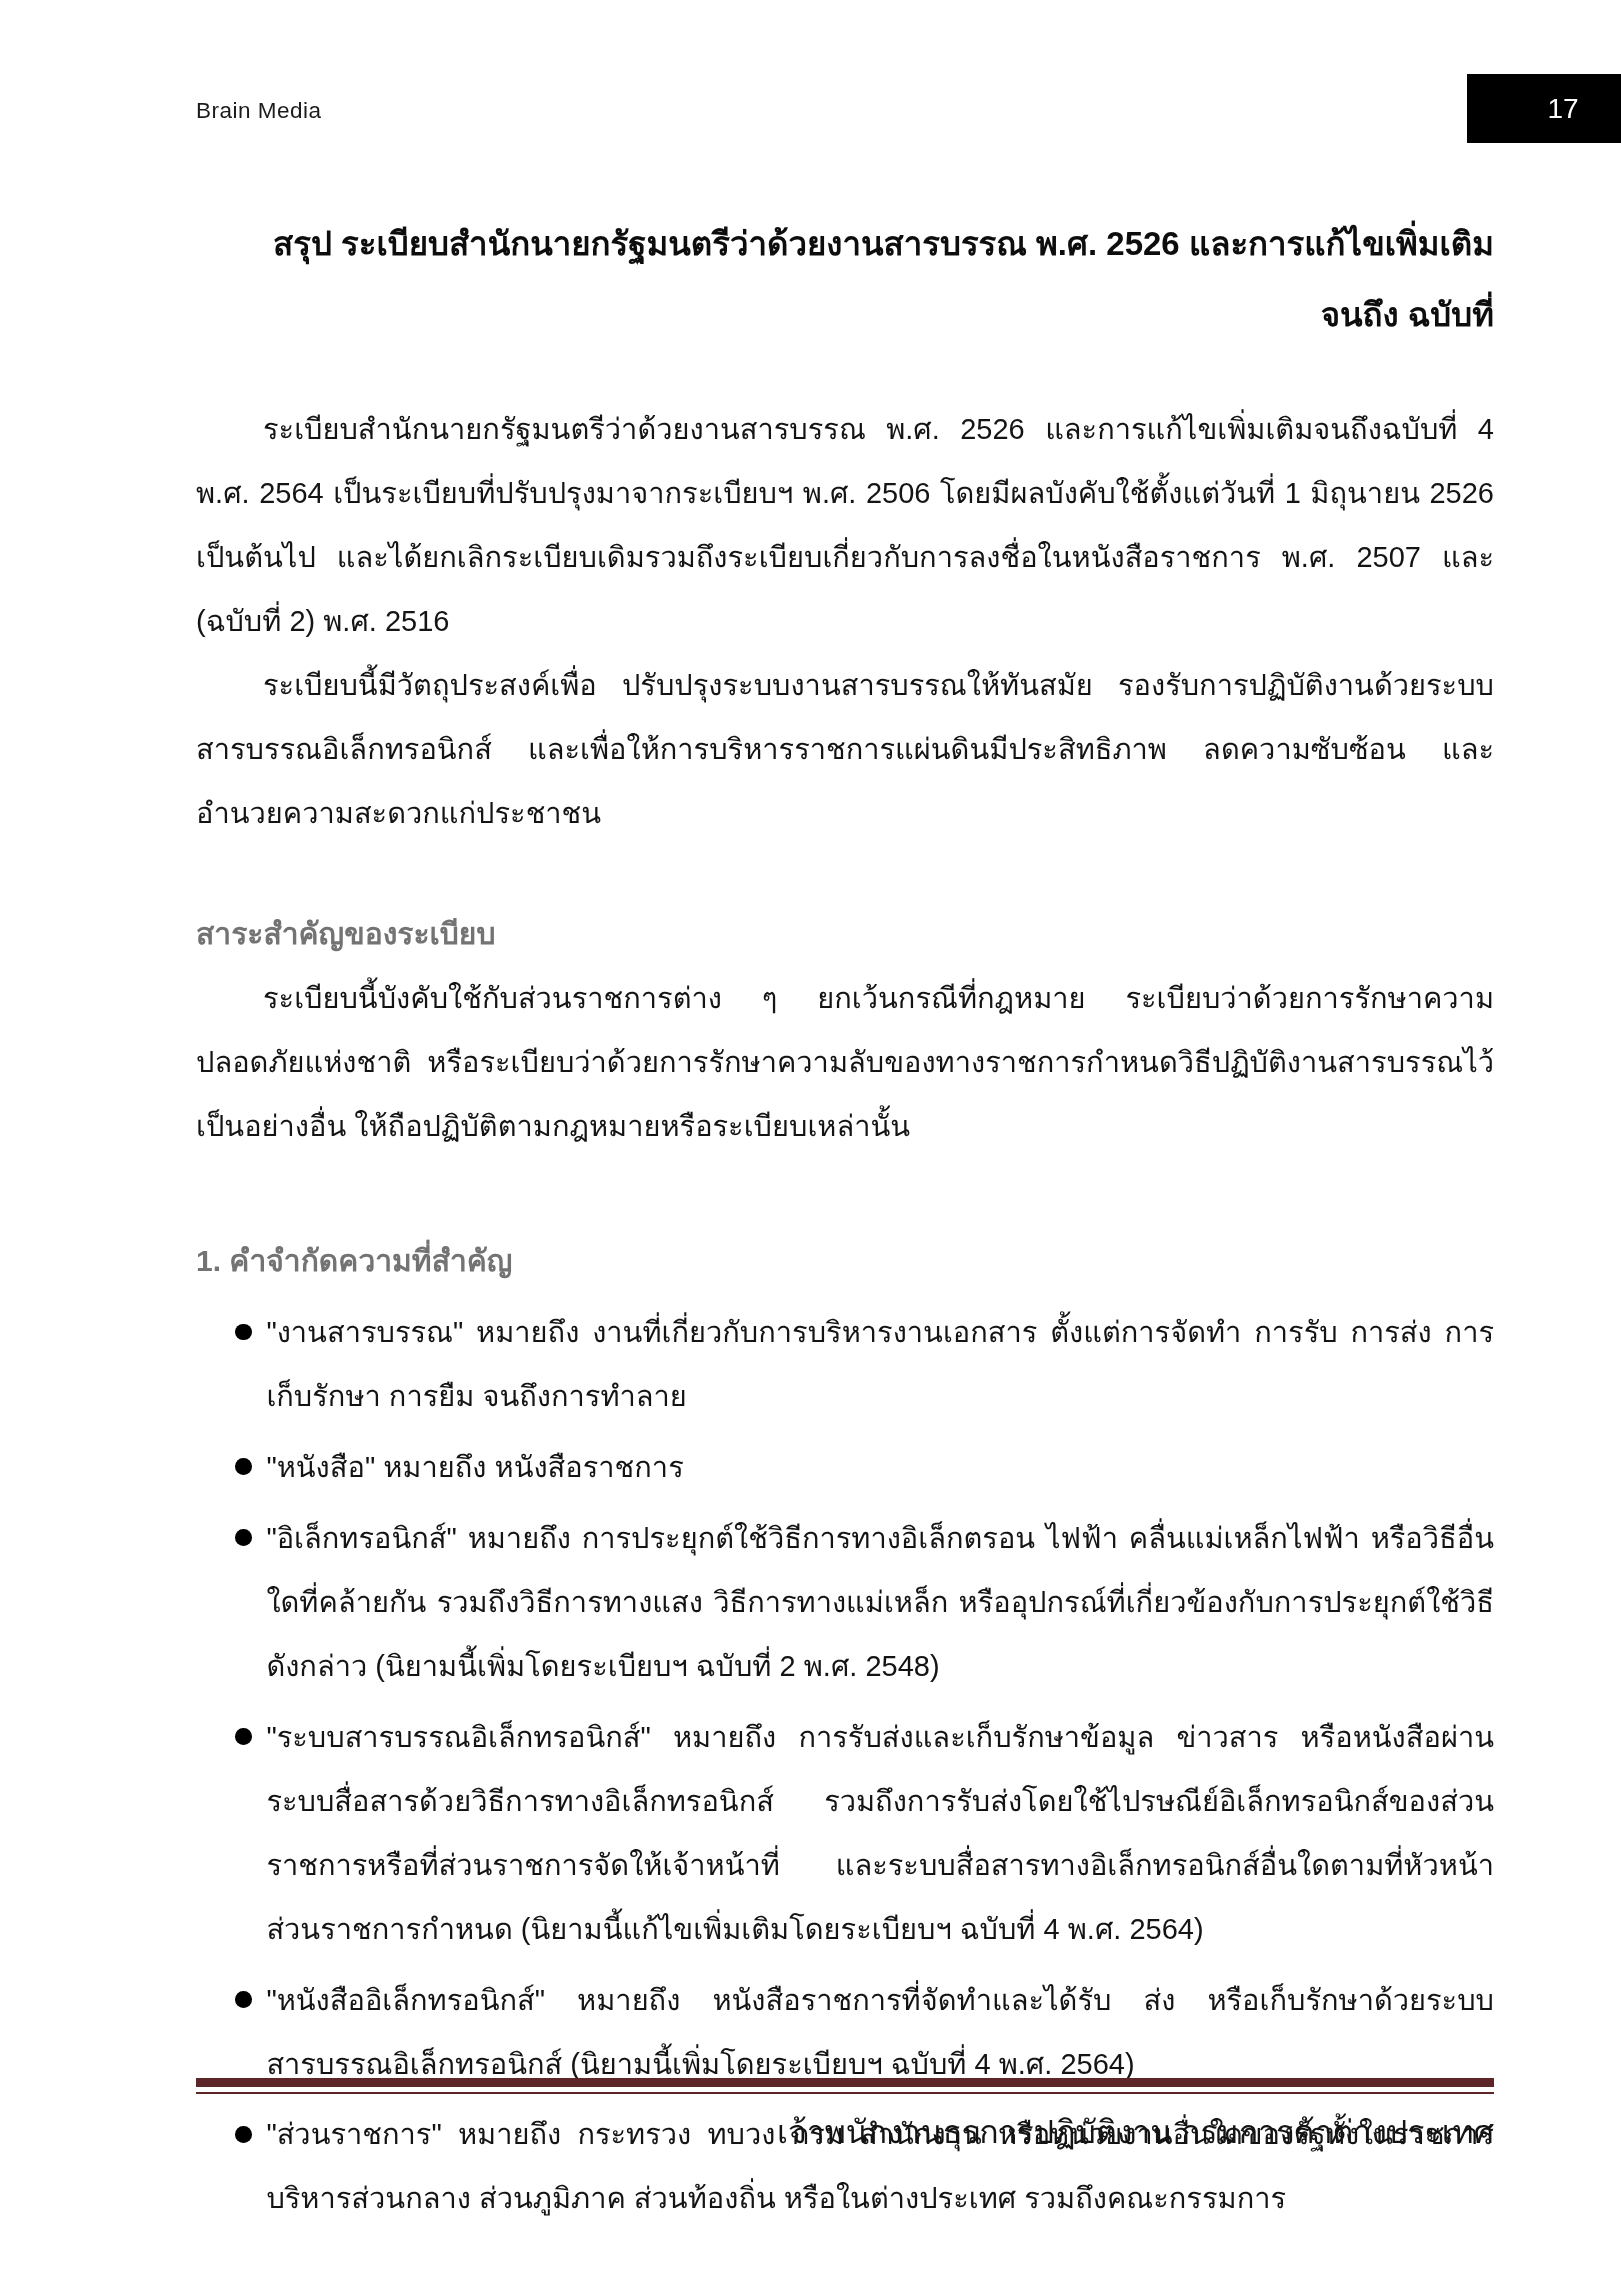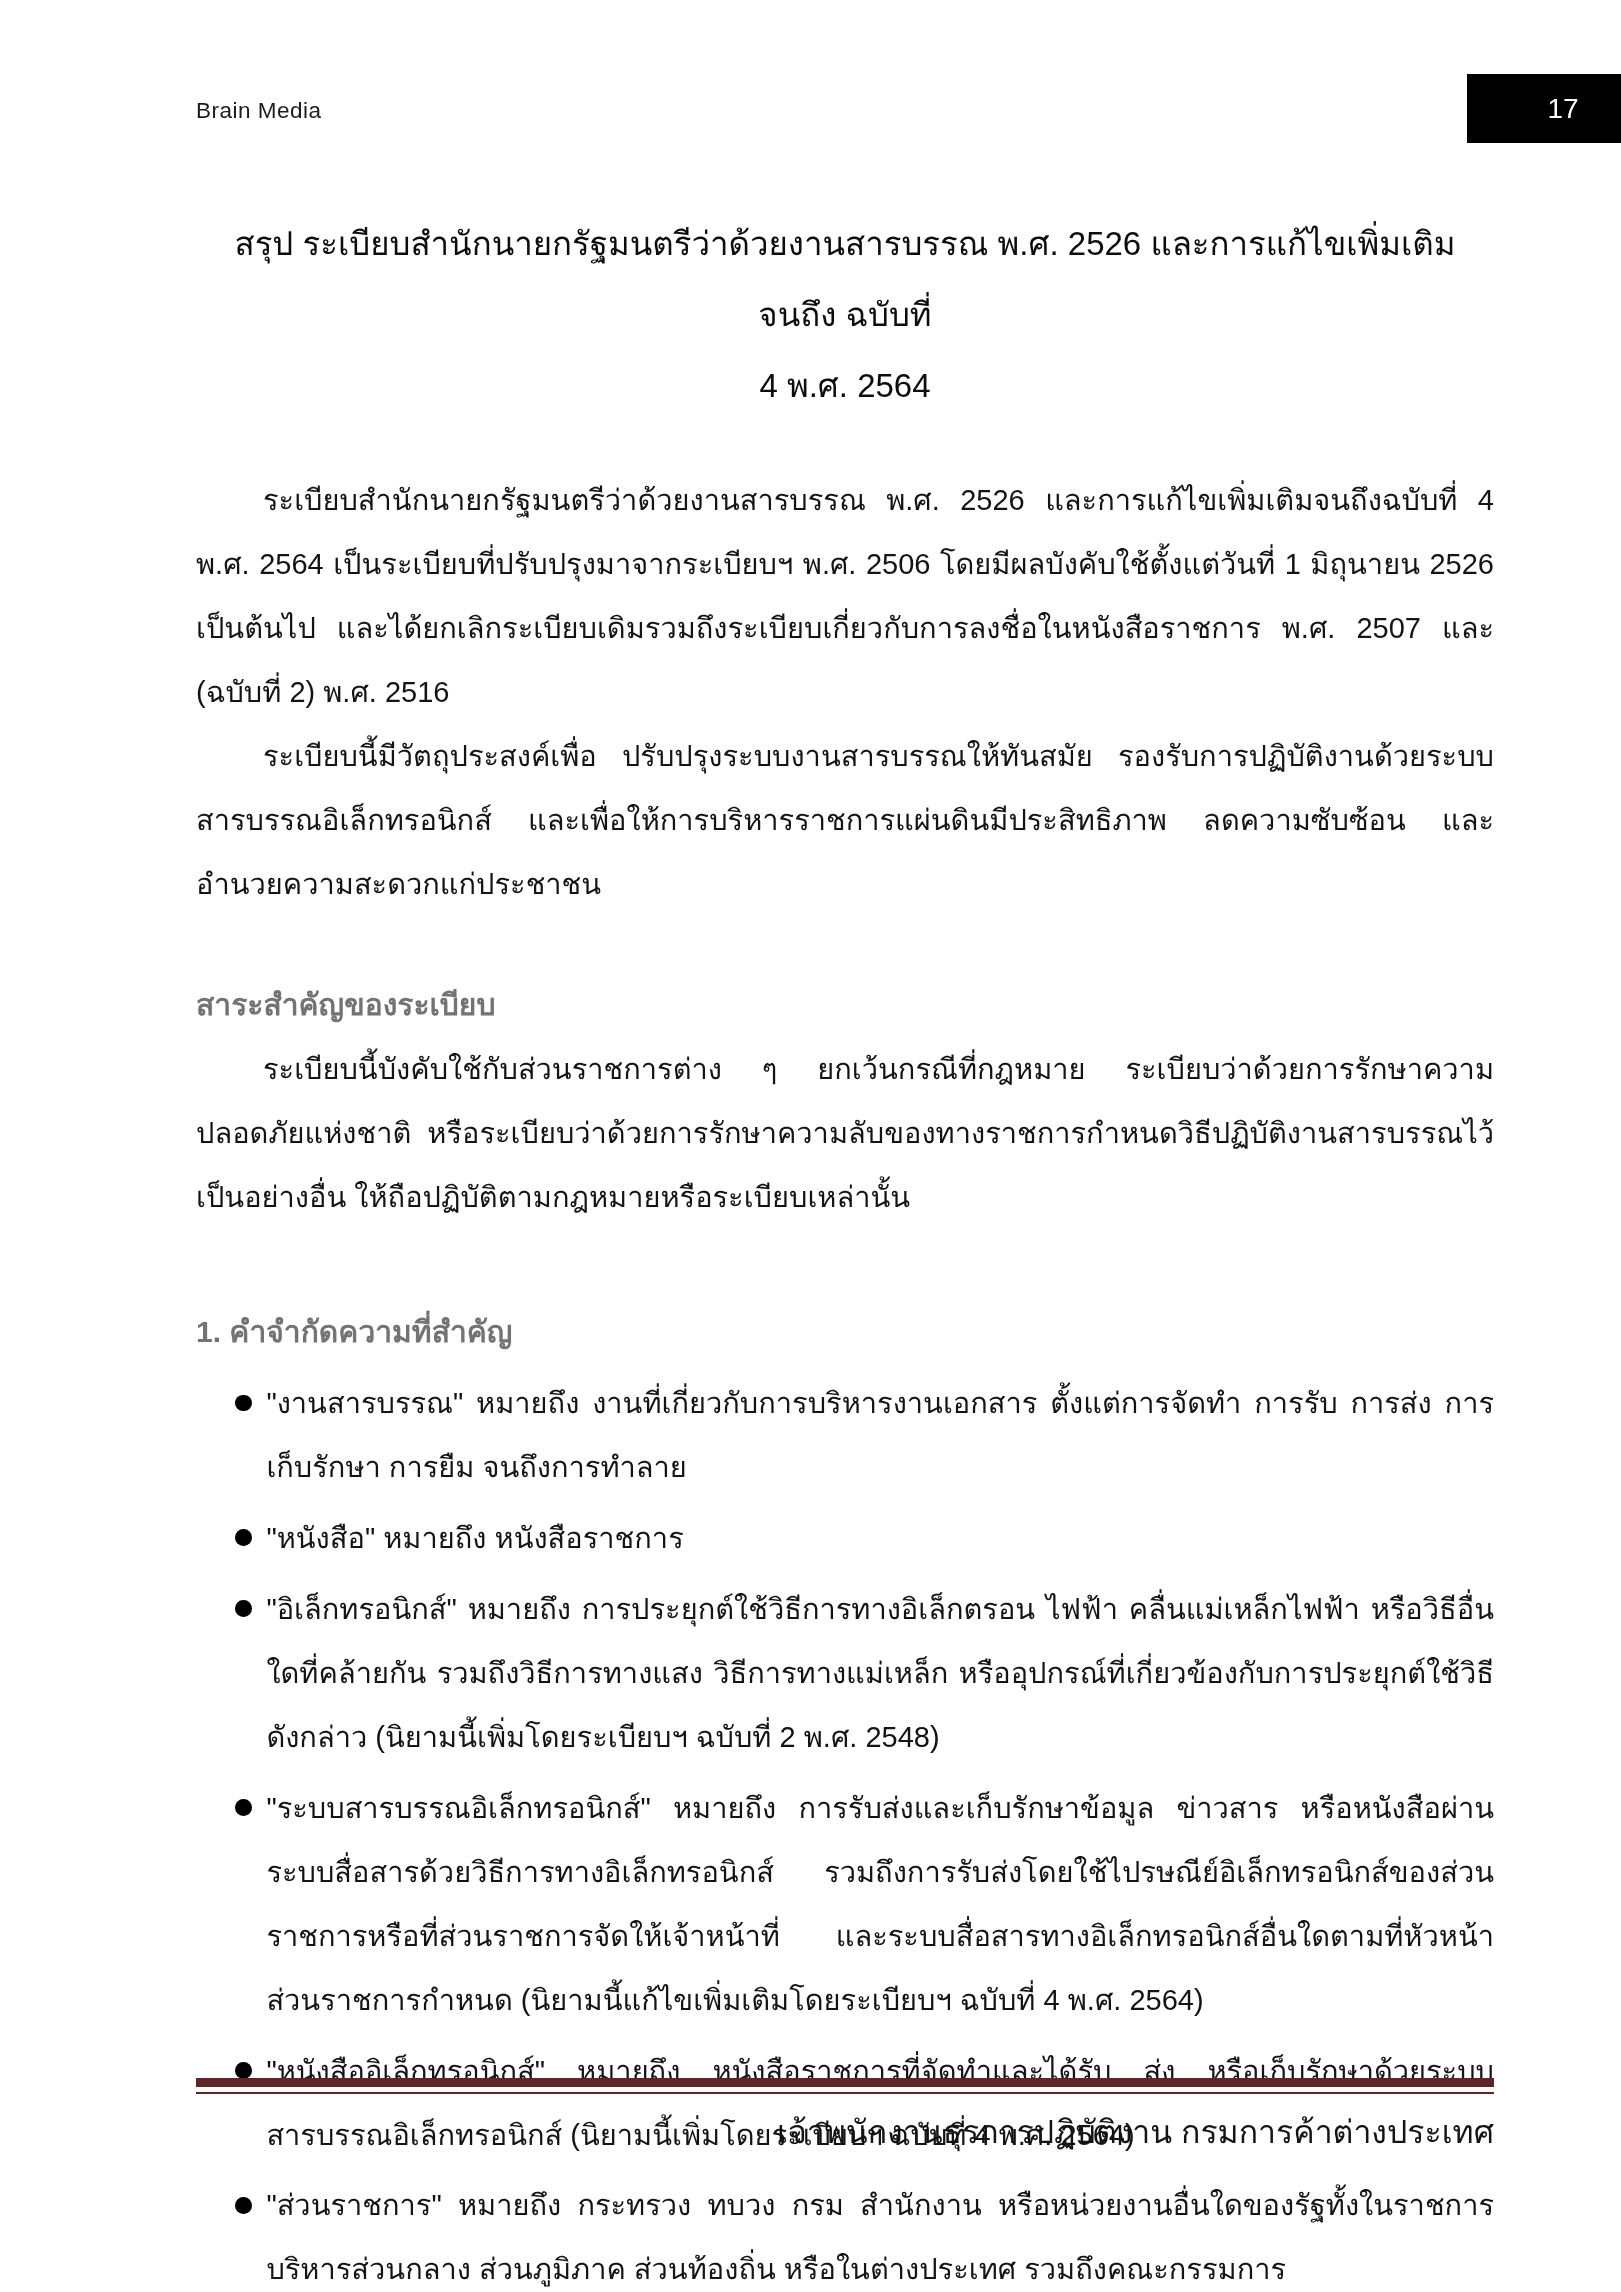--- a/index.html
+++ b/index.html
@@ -26,21 +26,21 @@
     background: #000000; color: #ffffff;
     display: flex; align-items: center; justify-content: center;
     font-size: 28px;
     text-align: right;
   }
 
   
   .content { padding: 186px 171px 0 152px; }
 
   .doc-title {
-    font-size: 33px; font-weight: normal; text-align: center;
+    font-size: 33px; font-weight: bold; text-align: right;
     line-height: 71px; color: #0d0d0d;
   }
   .doc-title .t-line { display: block; }
 
   .para {
     margin: 0; padding: 0;
     font-size: 29px; line-height: 64px;
     text-align: justify; text-indent: 67px; color: #141414;
   }
   .para.first { margin-top: 47px; }
@@ -83,21 +83,20 @@
     <span class="brand">Brain Media</span>
     <div class="page-badge">
       <span>17</span>
     </div>
   </div>
 
   <div class="content">
 
     <h1 class="doc-title">
       <span class="t-line">สรุป ระเบียบสำนักนายกรัฐมนตรีว่าด้วยงานสารบรรณ พ.ศ. 2526 และการแก้ไขเพิ่มเติมจนถึง ฉบับที่</span>
-      <span class="t-line">4 พ.ศ. 2564</span>
     </h1>
 
     <p class="para first">ระเบียบสำนักนายกรัฐมนตรีว่าด้วยงานสารบรรณ พ.ศ. 2526 และการแก้ไขเพิ่มเติมจนถึงฉบับที่ 4 พ.ศ. 2564 เป็นระเบียบที่ปรับปรุงมาจากระเบียบฯ พ.ศ. 2506 โดยมีผลบังคับใช้ตั้งแต่วันที่ 1 มิถุนายน 2526 เป็นต้นไป และได้ยกเลิกระเบียบเดิมรวมถึงระเบียบเกี่ยวกับการลงชื่อในหนังสือราชการ พ.ศ. 2507 และ (ฉบับที่ 2) พ.ศ. 2516</p>
     <p class="para">ระเบียบนี้มีวัตถุประสงค์เพื่อ ปรับปรุงระบบงานสารบรรณให้ทันสมัย รองรับการปฏิบัติงานด้วยระบบสารบรรณอิเล็กทรอนิกส์ และเพื่อให้การบริหารราชการแผ่นดินมีประสิทธิภาพ ลดความซับซ้อน และอำนวยความสะดวกแก่ประชาชน</p>
 
     <h2 class="sec-heading">สาระสำคัญของระเบียบ</h2>
     <p class="para">ระเบียบนี้บังคับใช้กับส่วนราชการต่าง ๆ ยกเว้นกรณีที่กฎหมาย ระเบียบว่าด้วยการรักษาความปลอดภัยแห่งชาติ หรือระเบียบว่าด้วยการรักษาความลับของทางราชการกำหนดวิธีปฏิบัติงานสารบรรณไว้เป็นอย่างอื่น ให้ถือปฏิบัติตามกฎหมายหรือระเบียบเหล่านั้น</p>
 
     <h2 class="sec-heading num">1. คำจำกัดความที่สำคัญ</h2>
 

